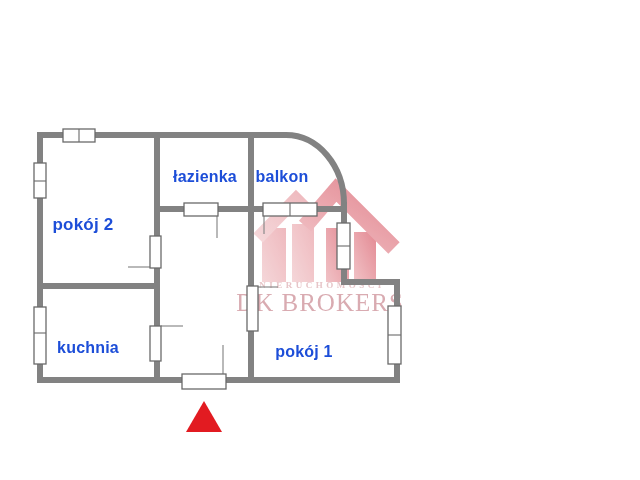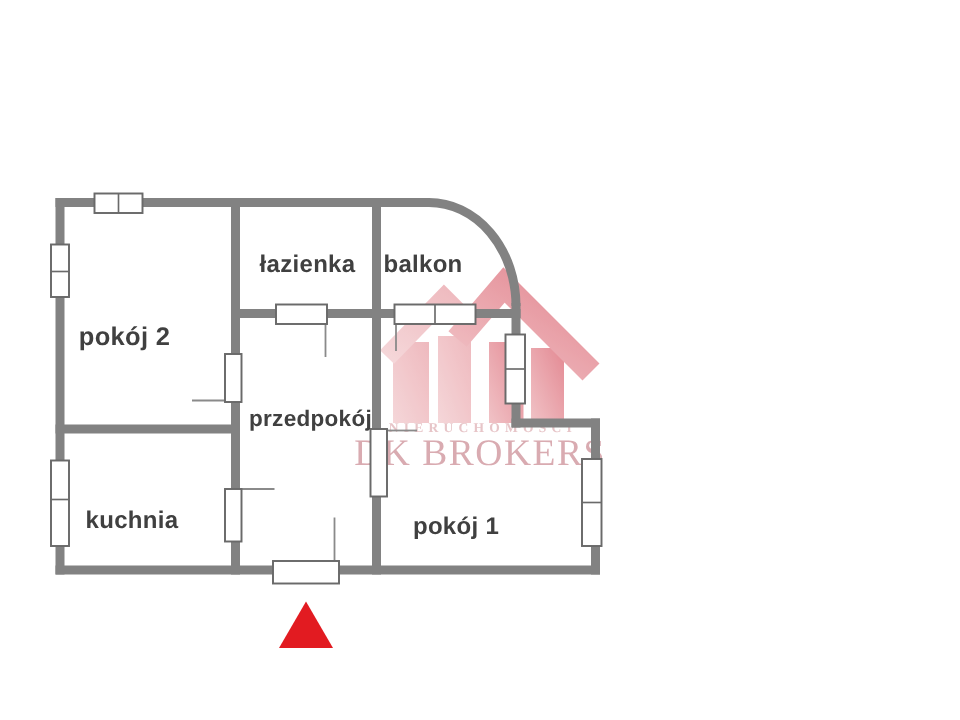--- a/index.html
+++ b/index.html
@@ -3,21 +3,21 @@
 <meta charset="utf-8">
 <style>
   html,body{margin:0;padding:0;background:#ffffff;}
   .stage{
     position:relative;width:640px;height:480px;background:#ffffff;
     overflow:hidden;font-family:"Liberation Sans",sans-serif;
   }
   .layer{position:absolute;left:0;top:0;width:640px;height:480px;}
   .room-label{
     position:absolute;transform:translateX(-50%);
-    font-weight:bold;font-size:16px;color:#404040;white-space:nowrap;
+    font-weight:bold;font-size:16px;color:#1d4ed8;white-space:nowrap;
     letter-spacing:0.2px;
   }
   .room-label.sz-lg{font-size:17px;}
   .room-label.sz-sm{font-size:15px;}
   .wm-sub{
     position:absolute;transform:translateX(-50%);
     font-family:"Liberation Serif",serif;font-size:9px;letter-spacing:3.5px;
     color:#e7c5c8;white-space:nowrap;font-weight:bold;
   }
   .wm-title{
@@ -116,16 +116,15 @@
       <rect class="win" x="247" y="286" width="11" height="45"></rect>
       <rect class="win" x="182" y="374" width="44" height="15"></rect>
     </g>
 
     <polygon points="204,401 222,432 186,432" fill="#e21b21"></polygon>
   </svg>
 
   <div class="room-label sz-lg" style="left:83px;top:215px;">pokój 2</div>
   <div class="room-label" style="left:205px;top:168px;">łazienka</div>
   <div class="room-label" style="left:282px;top:168px;">balkon</div>
-  <div class="room-label sz-sm" style="left:207px;top:271px;">przedpokój</div>
   <div class="room-label" style="left:88px;top:339px;text-align:right;">kuchnia</div>
   <div class="room-label" style="left:304px;top:343px;">pokój 1</div>
 </div>
 
 </body></html>

